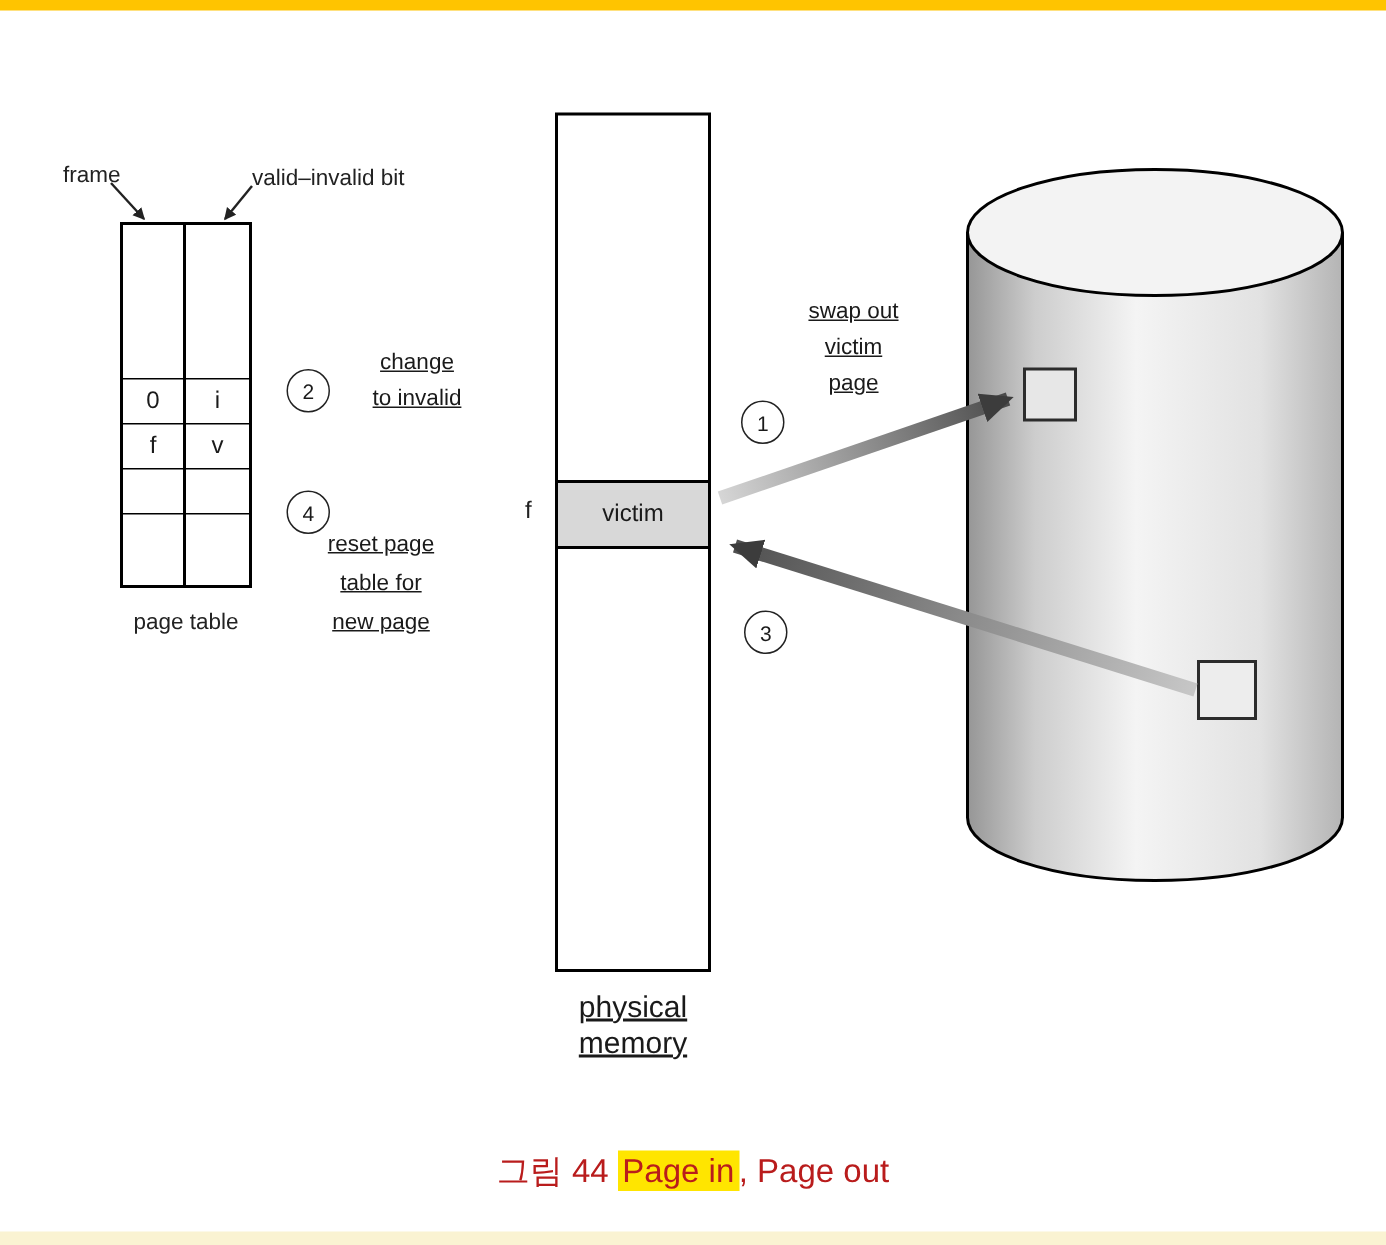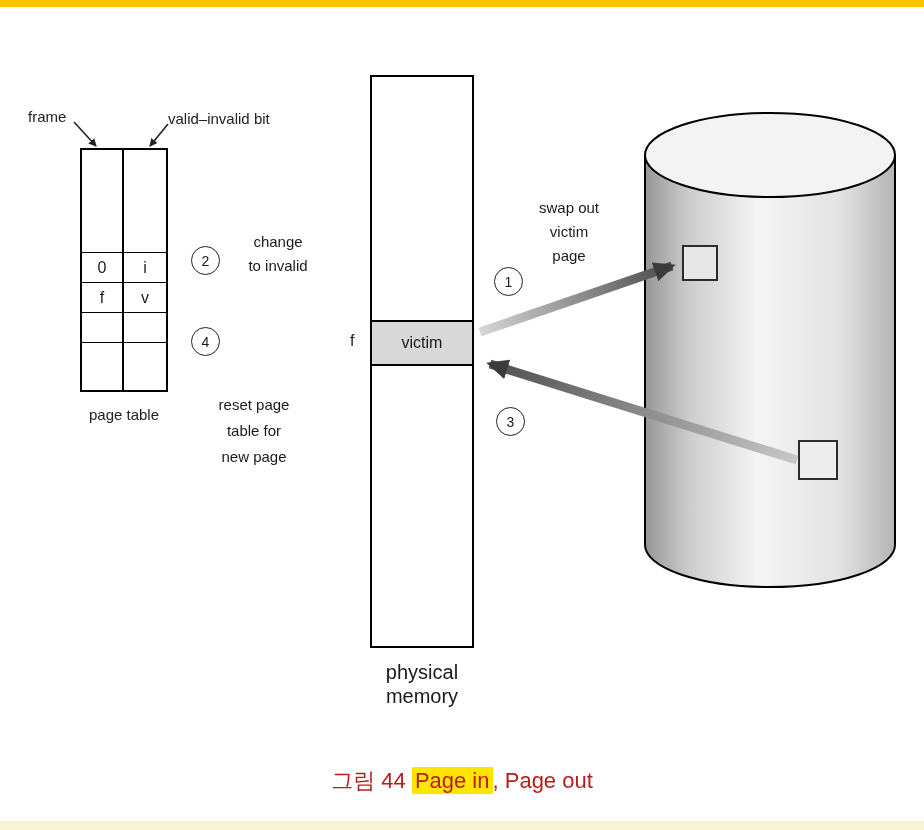--- a/index.html
+++ b/index.html
@@ -32,36 +32,36 @@
   
   .pmem{
     position:absolute;left:370px;top:75px;width:104px;height:573px;
     border:2px solid #000;box-sizing:border-box;background:#fff;
   }
   .victim{
     position:absolute;left:370px;top:320px;width:104px;height:46px;
     border:2px solid #000;box-sizing:border-box;background:#d8d8d8;
     display:flex;align-items:center;justify-content:center;font-size:16px;
   }
-  .multiline{line-height:24px;font-size:15px;}
+  .multiline{line-height:24px;font-size:15px;text-decoration:underline;}
   .caption{
     position:absolute;left:0;top:766px;width:924px;text-align:center;
     font-size:22px;color:#b91c1c;
   }
   .hl{padding:1px 3px;}
   svg{position:absolute;left:0;top:0;pointer-events:none;}
 </style>
 </head>
 <body>
 
 <div class="canvas">
 
   <div class="top-bar" style="background:#FFC400;"></div>
 
-  <div class="abs lbl" style="left:28px;top:108px;">frame</div>
+  <div class="abs lbl" style="left:42px;top:108px;">frame</div>
   <div class="abs lbl" style="left:168px;top:110px;">valid–invalid bit</div>
 
   <div class="ptable">
     <div class="prow" style="height:102px;">
       <div class="pcell first"></div>
       <div class="pcell"></div>
     </div>
     <div class="prow lined" style="height:30px;">
       <div class="pcell first">0</div>
       <div class="pcell">i</div>
@@ -84,21 +84,21 @@
 
   <div class="circ" style="left:191px;top:246px;">2</div>
   <div class="circ" style="left:191px;top:327px;">4</div>
   <div class="circ" style="left:494px;top:267px;">1</div>
   <div class="circ" style="left:496px;top:407px;">3</div>
 
   <div class="abs multiline center" style="left:228px;top:230px;width:100px;">
     <div>change</div>
     <div>to invalid</div>
   </div>
-  <div class="abs multiline center" style="left:202px;top:392px;width:104px;line-height:26px;text-align:center;">
+  <div class="abs multiline center" style="left:202px;top:350px;width:104px;line-height:26px;text-align:center;">
     <div>reset page</div>
     <div>table for</div>
     <div>new page</div>
   </div>
   <div class="abs multiline center" style="left:513px;top:196px;width:112px;">
     <div>swap out</div>
     <div>victim</div>
     <div>page</div>
   </div>
 

